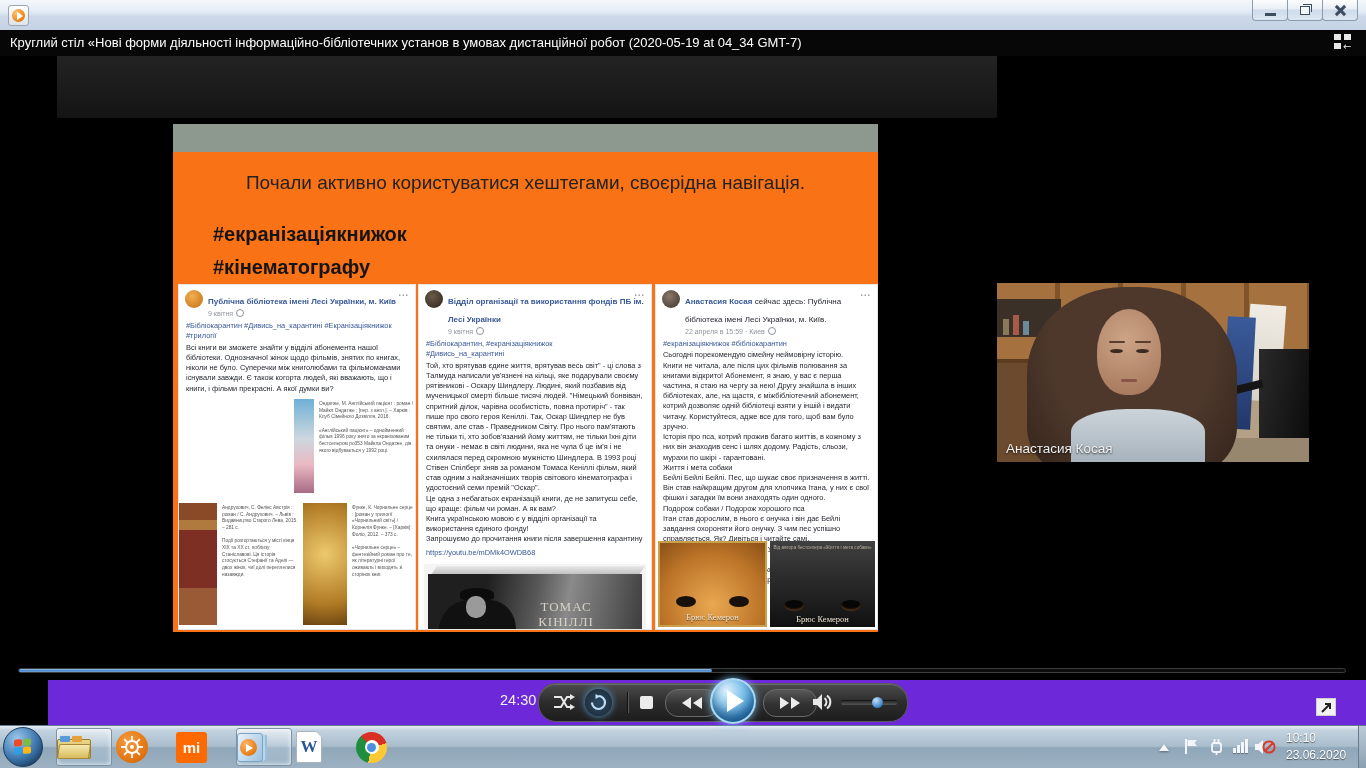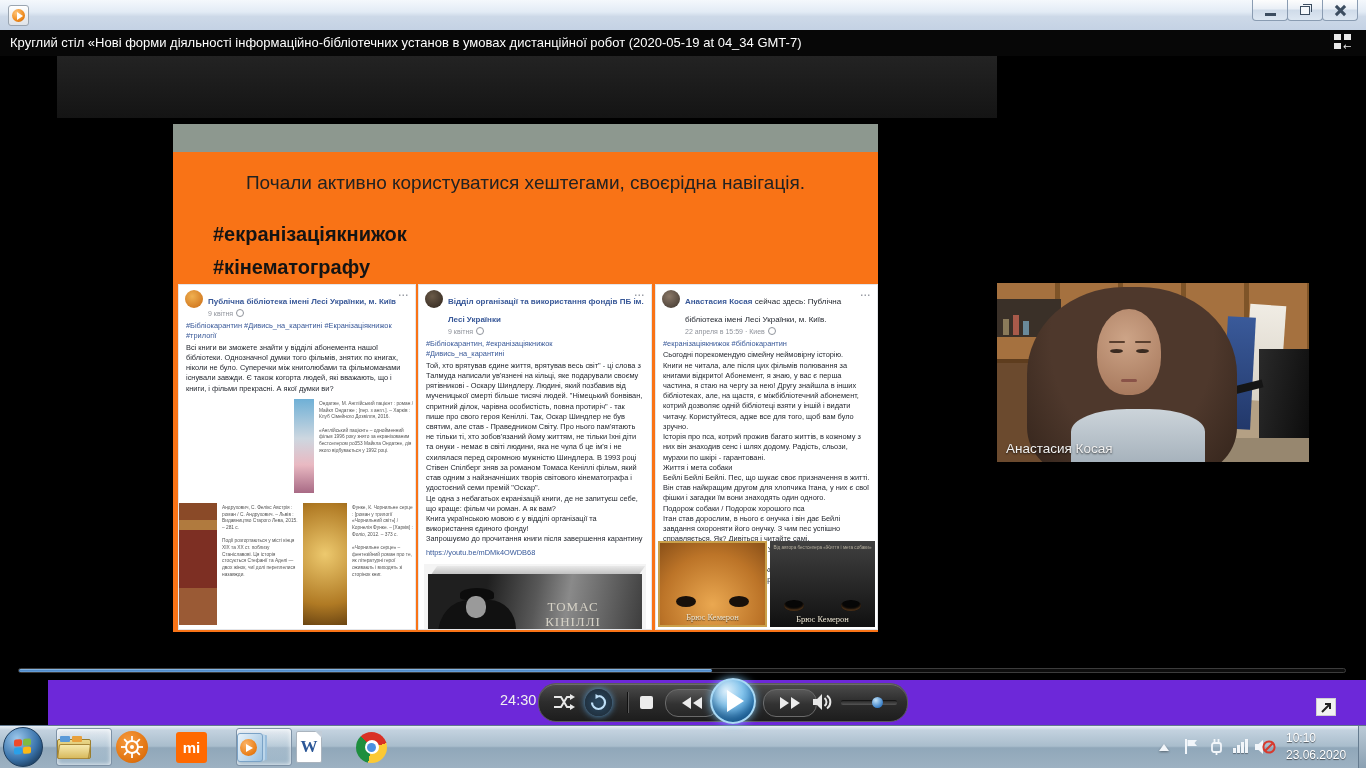--- a/index.html
+++ b/index.html
@@ -85,21 +85,21 @@
 
   
   .book2{position:relative;margin:4px 5px 0;height:124px;background:#f4f4f4;}
   .book2 .top{position:absolute;left:10px;top:2px;right:4px;height:9px;background:linear-gradient(#e9e9e9,#bdbdbd);transform:skewX(-35deg);}
   .book2 .cover{position:absolute;left:4px;top:10px;right:4px;bottom:2px;
     background:linear-gradient(100deg,#1f1f1f 0 26%,#585858 48%,#8a8a8a 62%,#3f3f3f 95%);}
   .book2 .man{position:absolute;left:10px;bottom:0;width:78px;height:86px;
     background:#111;border-radius:40% 34% 0 0;}
   .book2 .cap{position:absolute;left:32px;top:14px;width:34px;height:12px;background:#0c0c0c;border-radius:50% 50% 20% 20%;}
   .book2 .face2{position:absolute;left:38px;top:22px;width:20px;height:22px;background:#9a9a9a;border-radius:46%;}
-  .b2-author{position:absolute;right:14px;top:26px;width:110px;text-align:center;color:#d6d2c6;
+  .b2-author{position:absolute;right:21px;top:26px;width:110px;text-align:center;color:#d6d2c6;
     font-family:"Liberation Serif",serif;font-size:13px;line-height:1.15;letter-spacing:1px;white-space:pre-line;}
 
   
   .covers3{position:absolute;left:2px;bottom:2px;right:2px;height:86px;display:flex;gap:3px;}
   .dog{position:relative;flex:1;}
   .dogL{background:radial-gradient(circle at 50% 75%,#eaa851,#bc7428 62%,#8a5018);border:2px solid #caa04a;box-sizing:border-box;}
   .dogR{background:linear-gradient(#404040,#101010);}
   .eye{position:absolute;width:20px;height:11px;border-radius:50%;background:#18100a;}
   .dogL .e1{left:16px;bottom:18px;} .dogL .e2{right:16px;bottom:18px;}
   .dogR .eye{background:#060606;box-shadow:inset 0 -2px 2px #4a3018;}
@@ -271,21 +271,21 @@
           <span>
             <span class="page-name">Публічна бібліотека імені Лесі Українки, м. Київ</span>
             <span class="post-date">
               <span>9 квітня</span>
                 <i class="globe"></i>
             </span>
           </span>
           <span class="dots">...</span>
         </div>
         <div class="body-tags">#Бібліокарантин #Дивись_на_карантині #Екранізаціякнижок #трилогії</div>
-        <div class="post-body">Всі книги ви зможете знайти у відділі абонемента нашої бібліотеки. Однозначної думки того фільмів, знятих по книгах, ніколи не було. Суперечки між книголюбами та фільмоманами існували завжди. Є також когорта людей, які вважають, що і книги, і фільми прекрасні. А якої думки ви?</div>
+        <div class="post-body">Всі книги ви зможете знайти у відділі абонемента нашої бібліотеки. Однозначної жінок щодо фільмів, знятих по книгах, ніколи не було. Суперечки між книголюбами та фільмоманами існували завжди. Є також когорта людей, які вважають, що і книги, і фільми прекрасні. А якої думки ви?</div>
         <div class="media1">
           <div class="cover-ep"></div>
           <div class="ann ann1">Ондатже, М. Англійський пацієнт : роман / Майкл Ондатже ; [пер. з англ.]. – Харків : Клуб Сімейного Дозвілля, 2016.
 
 «Англійський пацієнт» – однойменний фільм 1996 року знято за екранізованим бестселером ро353 Майкла Ондатже, дія якого відбувається у 1992 році.</div>
           <div class="cover-fa"></div>
           <div class="ann ann2">Андрухович, С. Фелікс Австрія : роман / С. Андрухович. – Львів : Видавництво Старого Лева, 2015. – 281 с.
 
 Події розгортаються у місті кінця XIX та XX ст. поблизу Станіславові. Ця історія стосується Стефанії та Аделі — двох жінок, чиї долі переплелися назавжди.</div>
           <div class="cover-cs"></div>

